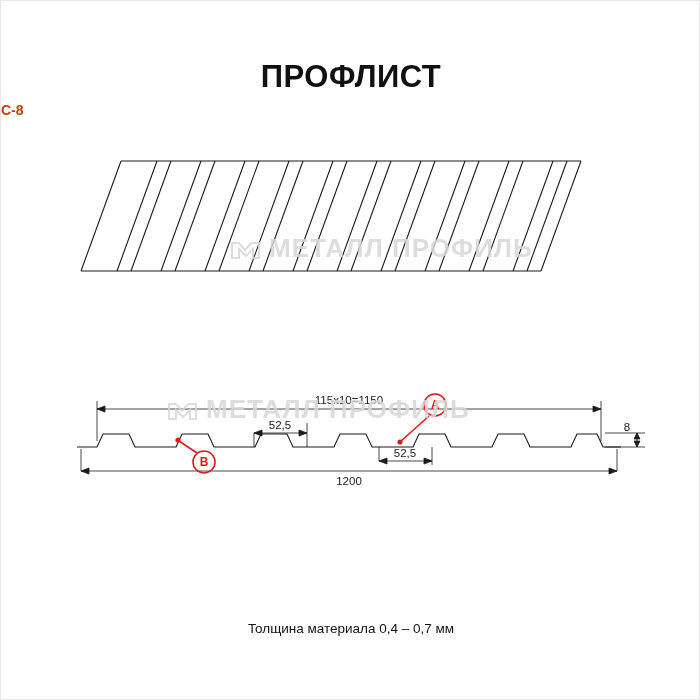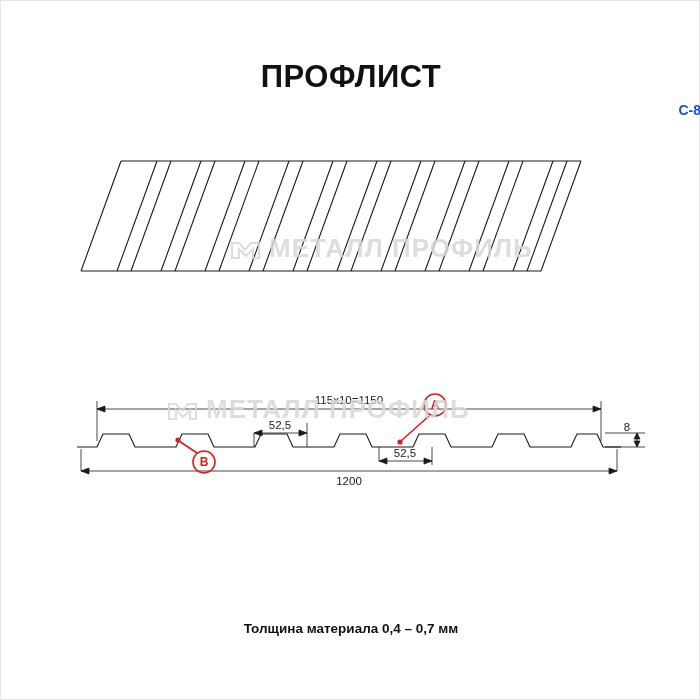--- a/index.html
+++ b/index.html
@@ -30,33 +30,33 @@
     font-size: 31px;
     font-weight: bold;
     letter-spacing: 0.5px;
     color: #111111;
   }
   .subtitle {
     position: absolute;
     top: 101px;
     left: 0;
     width: 700px;
-    text-align: right;
+    text-align: left;
     font-size: 14px;
     font-weight: bold;
-    color: #1d4ed8;
+    color: #c2410c;
   }
   .footer-note {
     position: absolute;
     top: 620px;
     left: 0;
     width: 700px;
     text-align: center;
     font-size: 13.5px;
-    font-weight: bold;
+    font-weight: normal;
     color: #111111;
   }
   .iso-wrap {
     position: absolute;
     top: 140px;
     left: 60px;
     width: 580px;
     height: 170px;
   }
   .section-wrap {

